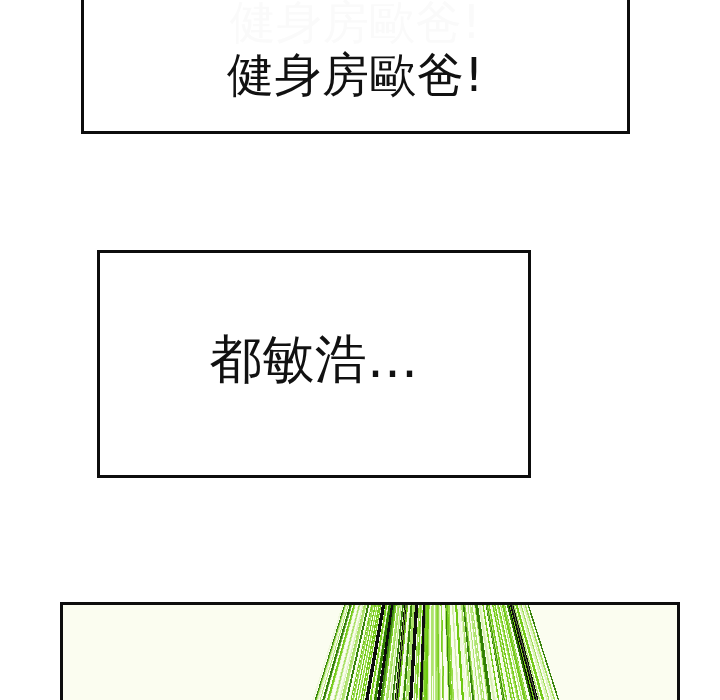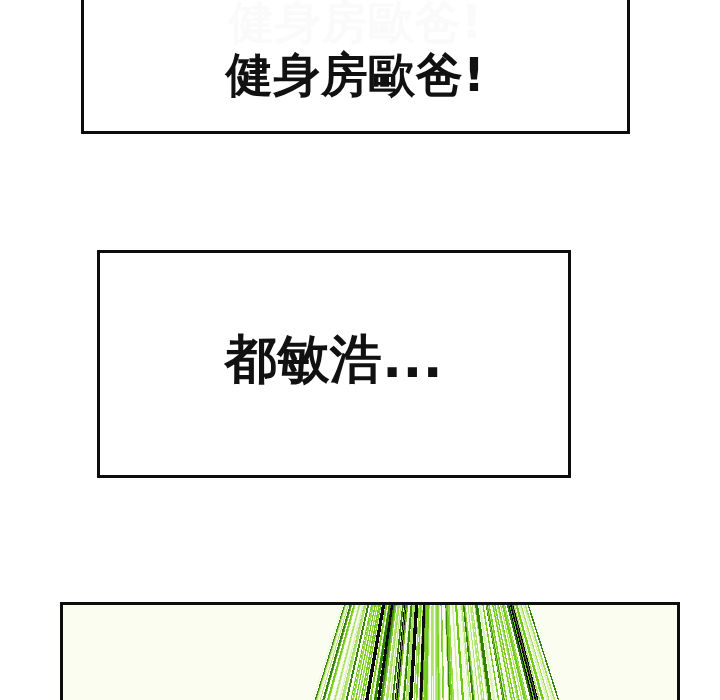--- a/index.html
+++ b/index.html
@@ -30,21 +30,21 @@
     background: #ffffff;
     border: 3px solid #0d0d0d;
     display: flex;
     flex-direction: column;
     align-items: center;
     justify-content: center;
     overflow: hidden;
   }
   .caption-line {
     color: #111111;
-    font-weight: 700;
+    font-weight: 400;
     line-height: 1.06;
     white-space: nowrap;
     text-align: center;
     letter-spacing: 0.5px;
   }
 
   
   #box-one {
     left: 81px;
     top: -36px;
@@ -58,21 +58,21 @@
   }
   #box-one .caption-line.main {
     font-size: 47px;
     margin-top: 2px;
   }
 
   
   #box-two {
     left: 97px;
     top: 250px;
-    width: 474px;
+    width: 434px;
     height: 228px;
   }
   #box-two .caption-line {
     font-size: 52px;
   }
   #box-two .line-1 { margin-bottom: 8px; }
   #box-two .line-2 { font-size: 55px; }
 
   
   #burst-panel {

